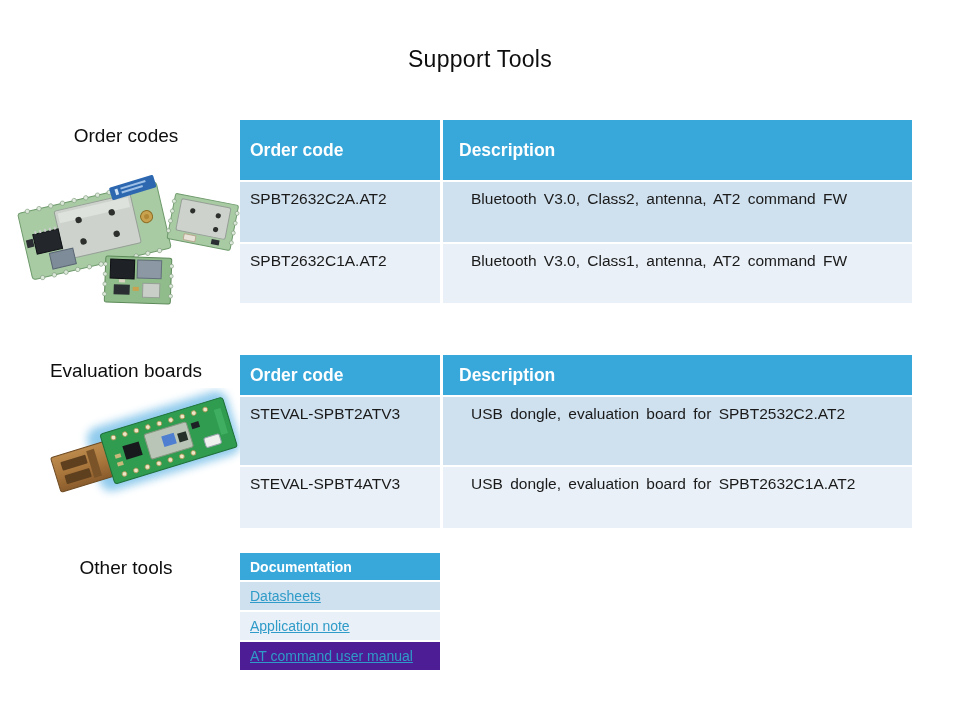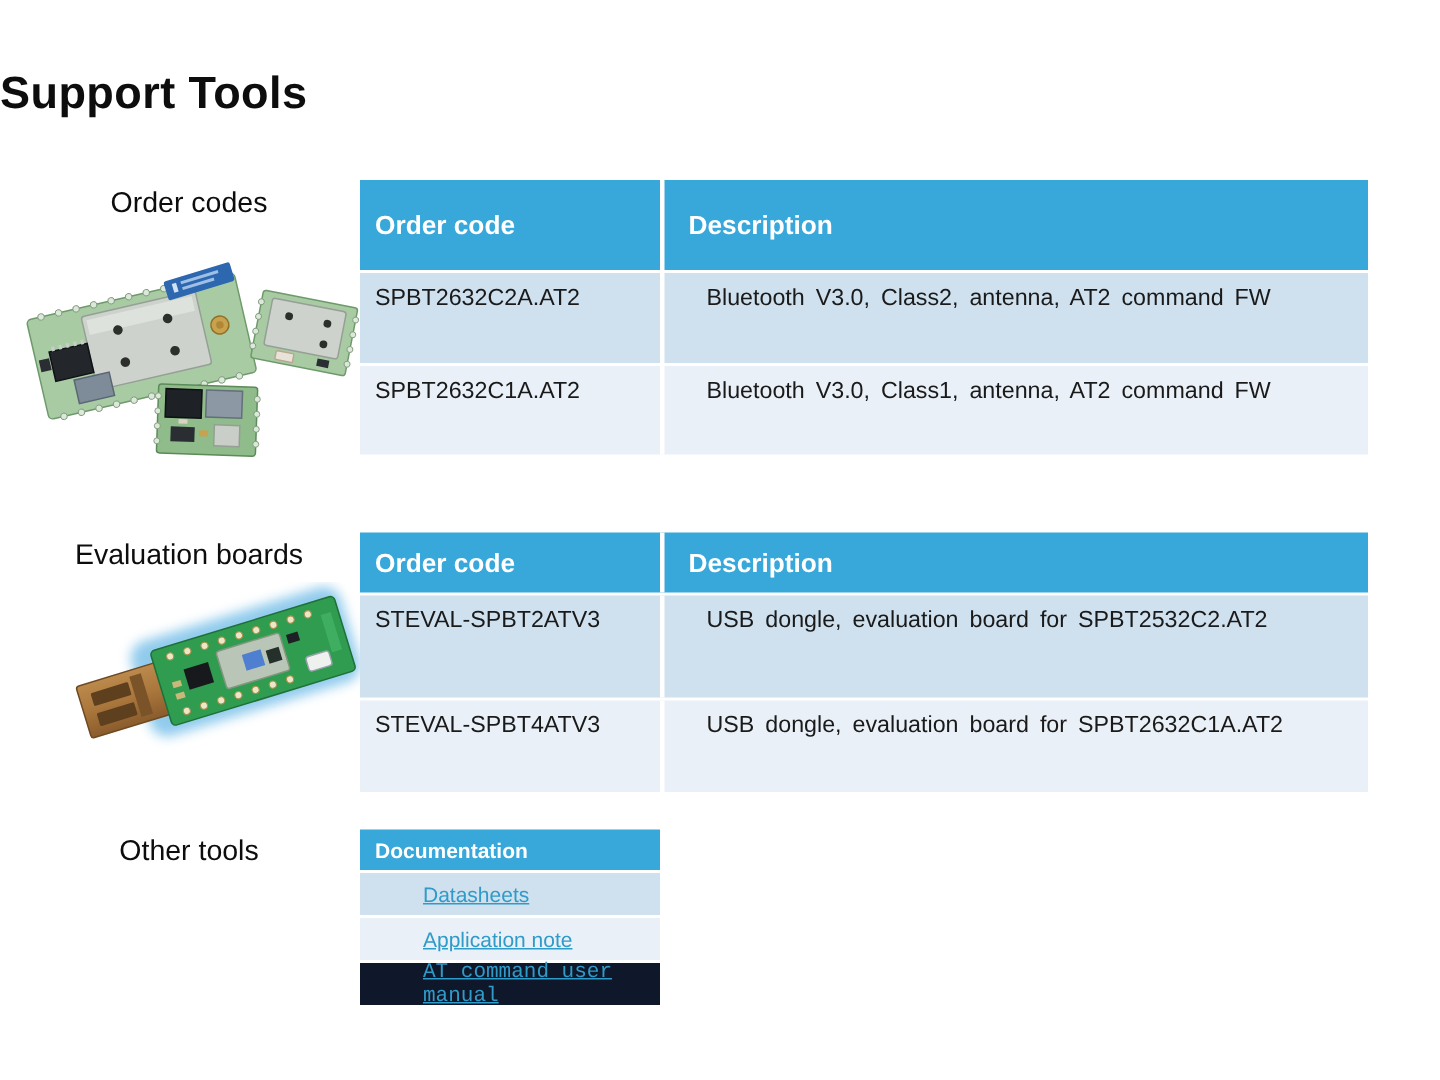--- a/index.html
+++ b/index.html
@@ -1,22 +1,22 @@
 <!DOCTYPE html>
 <html><head>
 <meta charset="utf-8">
 <style>
   html,body{margin:0;padding:0;background:#fff;}
   .slide{
     position:relative;width:960px;height:720px;background:#ffffff;
     font-family:"Liberation Sans",sans-serif;overflow:hidden;color:#1a1a1a;
   }
   .page-title{
-    position:absolute;left:0;top:46px;width:100%;text-align:left;
-    font-size:30px;font-weight:bold;color:#0d0d0d;letter-spacing:.3px;
+    position:absolute;left:0;top:46px;width:100%;text-align:center;
+    font-size:23px;font-weight:normal;color:#0d0d0d;letter-spacing:.3px;
   }
   .side-label{
     position:absolute;font-size:19px;font-weight:normal;color:#0d0d0d;text-align:center;
   }
   #lbl-order{left:20px;top:125px;width:212px;}
   #lbl-eval{left:8px;top:360px;width:236px;}
   #lbl-other{left:20px;top:557px;width:212px;}
 
   .illus{position:absolute;}
   #img-modules{left:15px;top:163px;}
@@ -29,33 +29,33 @@
   .trow{display:flex;margin-bottom:2px;}
   .trow .c1{width:203px;box-sizing:border-box;border-right:3px solid #ffffff;padding:8px 6px 0 10px;}
   .trow .c2{flex:1;box-sizing:border-box;padding:8px 8px 0 16px;border-radius:12px;}
   .thead{background:#38A7DA;color:#ffffff;font-weight:bold;font-size:17.5px;}
   .thead .c1,.thead .c2{display:flex;align-items:center;padding-top:0;}
   .hrow1{height:60px;}
   .hrow2{height:40px;}
   .brow{height:60px;font-size:15.5px;word-spacing:3px;color:#1a1a1a;gap:12px;}
   .band-a{background:#CFE0EE;}
   .band-b{background:#E9F0F7;}
-  .band-c{background:#0f172a;font-family:Liberation Mono, monospace;}
+  .band-c{background:#4c1d95;}
 
   
   .stable{position:absolute;top:553px;}
   #table-doc{left:240px;width:200px;}
   #table-tech{left:456px;width:192px;}
   .sthead{height:27px;background:#38A7DA;color:#fff;font-weight:bold;font-size:14px;
           display:flex;align-items:center;padding-left:10px;box-sizing:border-box;margin-bottom:2px;}
   .srow{height:28px;display:flex;align-items:center;padding-left:10px;box-sizing:border-box;
         margin-bottom:2px;font-size:14px;}
   .tech-row{height:44px;box-sizing:border-box;padding:4px 8px 0 10px;font-size:14.5px;
             line-height:19px;background:#CFE0EE;}
-  a.doclink{color:#2F9BC8;text-decoration:underline;cursor:pointer;margin-left:32px;}
+  a.doclink{color:#2F9BC8;text-decoration:underline;cursor:pointer;}
 </style>
 </head>
 <body>
 
 <div class="slide">
 
   <div class="page-title">Support Tools</div>
 
   <div class="side-label" id="lbl-order">Order codes</div>
   <div class="side-label" id="lbl-eval">Evaluation boards</div>

